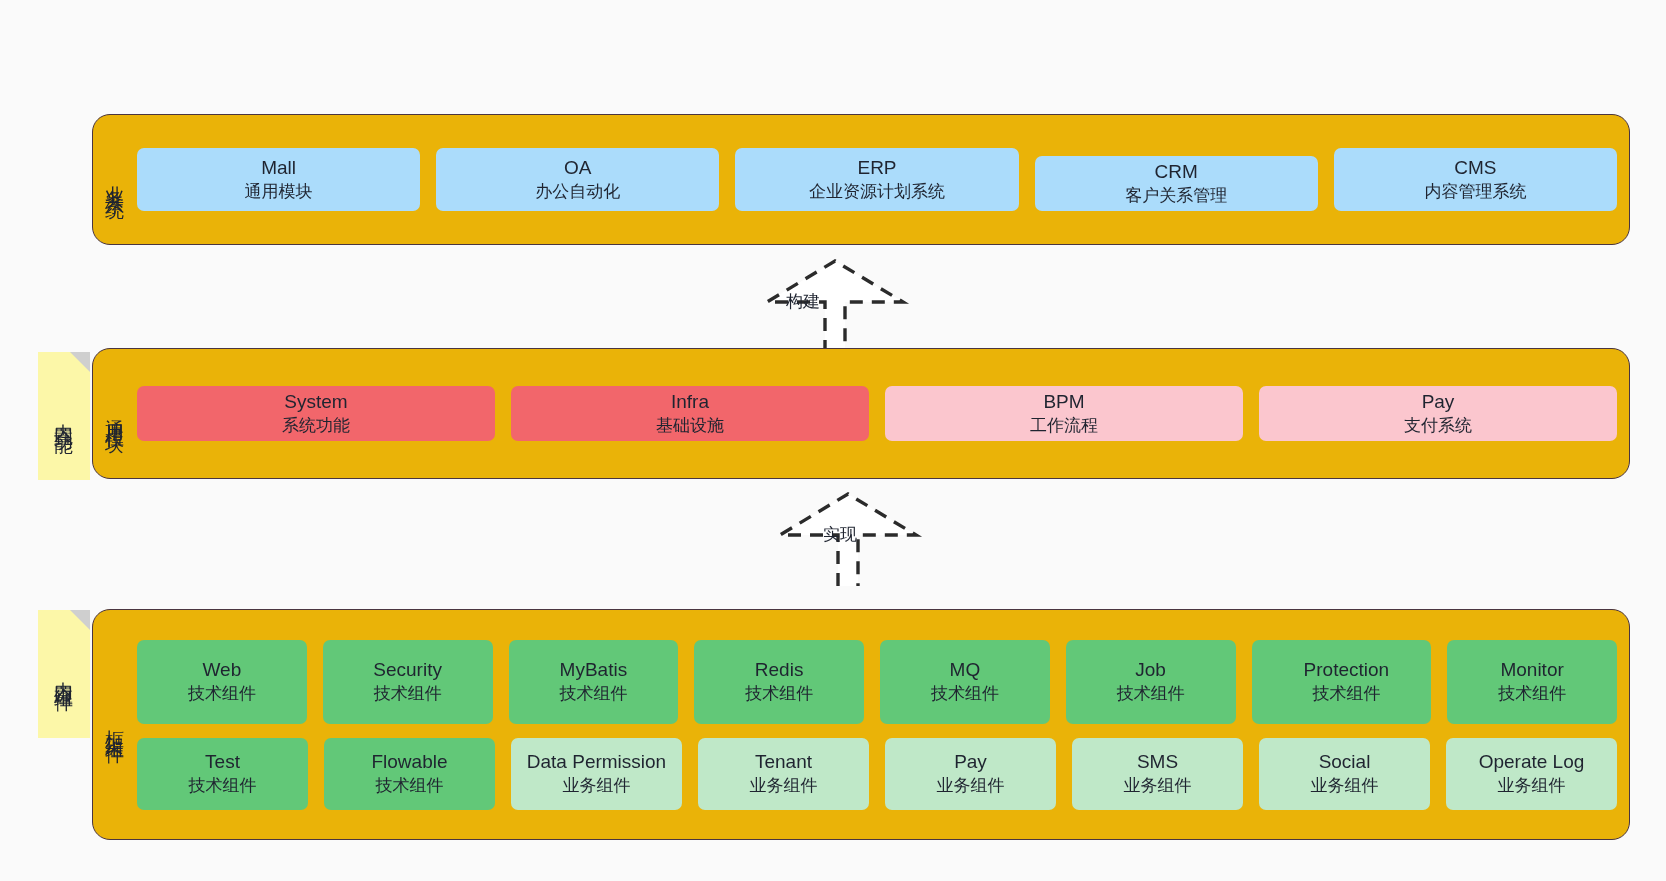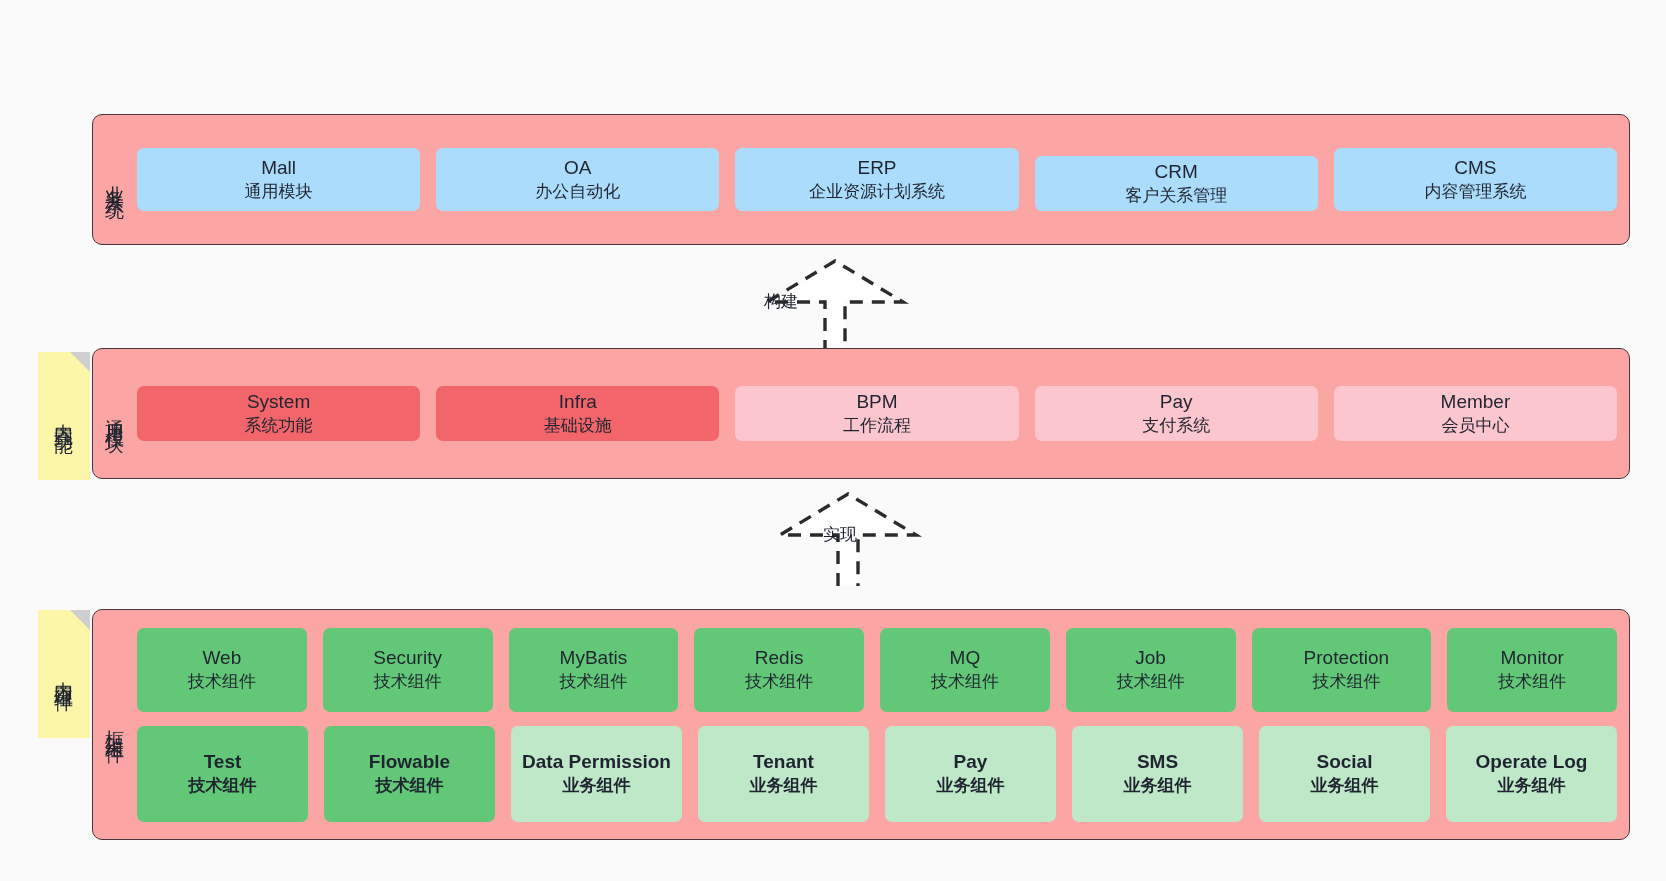--- a/index.html
+++ b/index.html
@@ -13,23 +13,23 @@
     position: relative;
     width: 1666px;
     height: 881px;
     background: #fafafa;
     overflow: hidden;
   }
 
   
   .layer {
     position: absolute;
-    background: #fca5a5;
+    background: #eab308;
     border: 1.6px solid #4a3540;
-    border-radius: 10px;
+    border-radius: 18px;
     display: flex;
     align-items: stretch;
   }
   .layer-title {
     flex: 0 0 auto;
     width: 44px;
     display: flex;
     align-items: center;
     justify-content: center;
     font-size: 19px;
@@ -144,21 +144,21 @@
             <div class="t2">内容管理系统</div>
           </div>
         </div>
     </div>
   </div>
 
   <svg class="arrow" style="left:755px; top:257px; width:160px; height:96px;" viewBox="0 0 160 96">
 
     <path d="M 70 96 L 70 45 L 12 45 L 80 4 L 148 45 L 90 45 L 90 96" fill="#ffffff" stroke="#2b2b2b" stroke-width="3.4" stroke-dasharray="13 9" stroke-linejoin="miter" fill-rule="nonzero"></path>
   </svg>
-  <div class="arrow-label" style="left:764px; top:290px;">构建</div>
+  <div class="arrow-label" style="left:786px; top:290px;">构建</div>
 
   <div class="note" style="left:38px; top:352px; width:52px; height:128px;">
     <span class="fold"></span>
     <span>内置功能</span>
   </div>
 
   <div class="layer" id="layer2" style="left:92px; top:348px; width:1538px; height:131px;">
     <div class="layer-title">通用模块</div>
     <div class="layer-body">
       <div class="cellrow" id="row-common">
@@ -171,24 +171,20 @@
             <div class="t2">基础设施</div>
           </div>
           <div class="box" style="background: rgb(251, 198, 206);">
             <div class="t1">BPM</div>
             <div class="t2">工作流程</div>
           </div>
           <div class="box" style="background: rgb(251, 198, 206);">
             <div class="t1">Pay</div>
             <div class="t2">支付系统</div>
           </div>
-          <div class="box" style="background: rgb(251, 198, 206);">
-            <div class="t1">Member</div>
-            <div class="t2">会员中心</div>
-          </div>
         </div>
     </div>
   </div>
 
   <svg class="arrow" style="left:768px; top:490px; width:160px; height:96px;" viewBox="0 0 160 96">
     <path d="M 70 96 L 70 45 L 12 45 L 80 4 L 148 45 L 90 45 L 90 96" fill="#ffffff" stroke="#2b2b2b" stroke-width="3.4" stroke-dasharray="13 9" stroke-linejoin="miter" fill-rule="nonzero"></path>
   </svg>
   <div class="arrow-label" style="left:823px; top:523px;">实现</div>
 
   <div class="note" style="left:38px; top:610px; width:52px; height:128px;">
@@ -227,21 +223,21 @@
             </div>
             <div class="box" style="background: rgb(98, 200, 120); padding-left: 16px;">
               <div class="t1">Protection</div>
               <div class="t2">技术组件</div>
             </div>
             <div class="box" style="background: rgb(98, 200, 120);">
               <div class="t1">Monitor</div>
               <div class="t2">技术组件</div>
             </div>
           </div>
-        <div class="cellrow" id="row-biz" style="height:96px;font-weight:bold;">
+        <div class="cellrow" id="row-biz" style="height:72px;">
             <div class="box" style="background: rgb(98, 200, 120);">
               <div class="t1">Test</div>
               <div class="t2">技术组件</div>
             </div>
             <div class="box" style="background: rgb(98, 200, 120);">
               <div class="t1">Flowable</div>
               <div class="t2">技术组件</div>
             </div>
             <div class="box" style="background: rgb(191, 232, 200);">
               <div class="t1">Data Permission</div>

